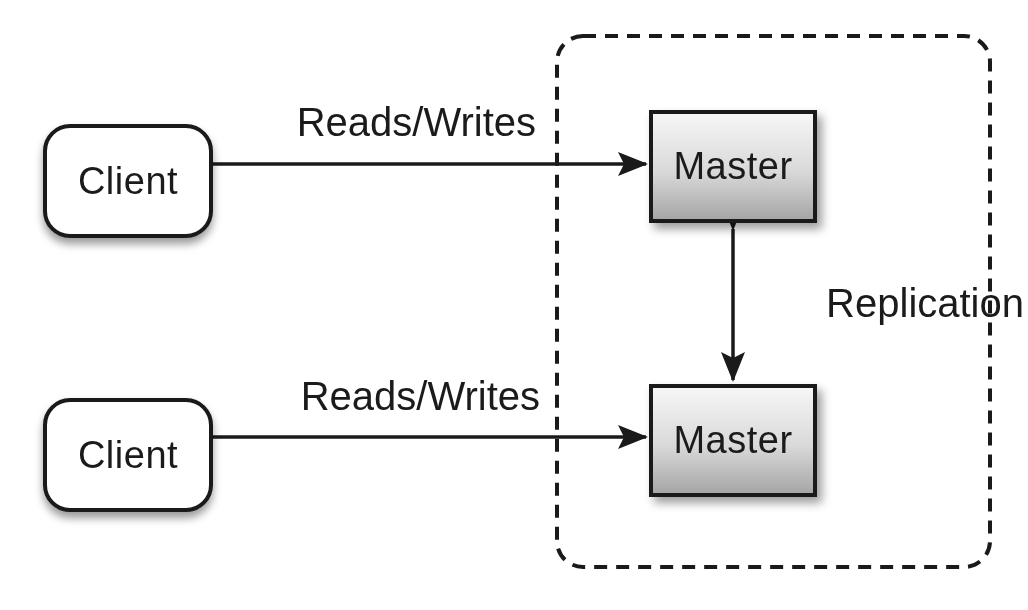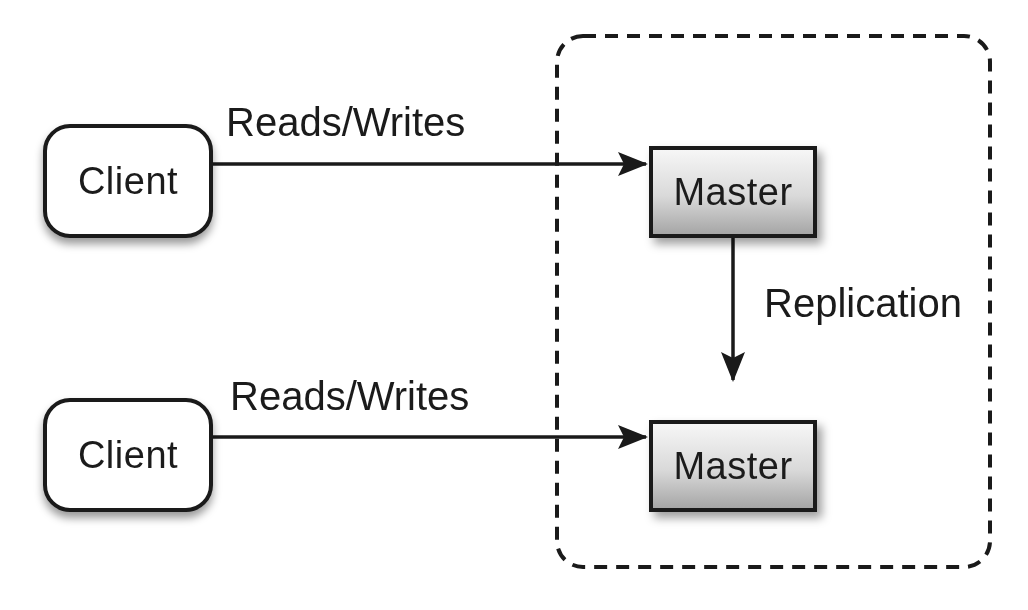--- a/index.html
+++ b/index.html
@@ -35,31 +35,30 @@
   .client{
     width:170px;height:114px;
     border-radius:27px;
     background:var(--node-fill);
     box-shadow:0 6px 9px rgba(0,0,0,0.40);
     margin-top:16px;
   }
   .client-top{left:43px;top:108px;}
   .client-bottom{left:43px;top:382px;}
   .master{
-    width:168px;height:92px;
+    width:168px;height:113px;
     background:linear-gradient(to bottom, var(--master-top) 0%, var(--master-mid) 55%, var(--master-bottom) 100%);
     box-shadow:5px 6px 9px rgba(0,0,0,0.38);
-    margin-top:36px;
   }
   .master-top{left:649px;top:110px;}
   .master-bottom{left:649px;top:384px;}
   .edge-label{
     position:absolute;
     font-size:40px;
-    text-align:left;
+    text-align:right;
     white-space:nowrap;
   }
   .label-rw-top{left:226px;top:100px;width:310px;}
   .label-rw-bottom{left:230px;top:374px;width:310px;}
   .label-replication{left:764px;top:281px;width:260px;}
 </style>
 </head>
 <body>
 
 <div class="canvas">

